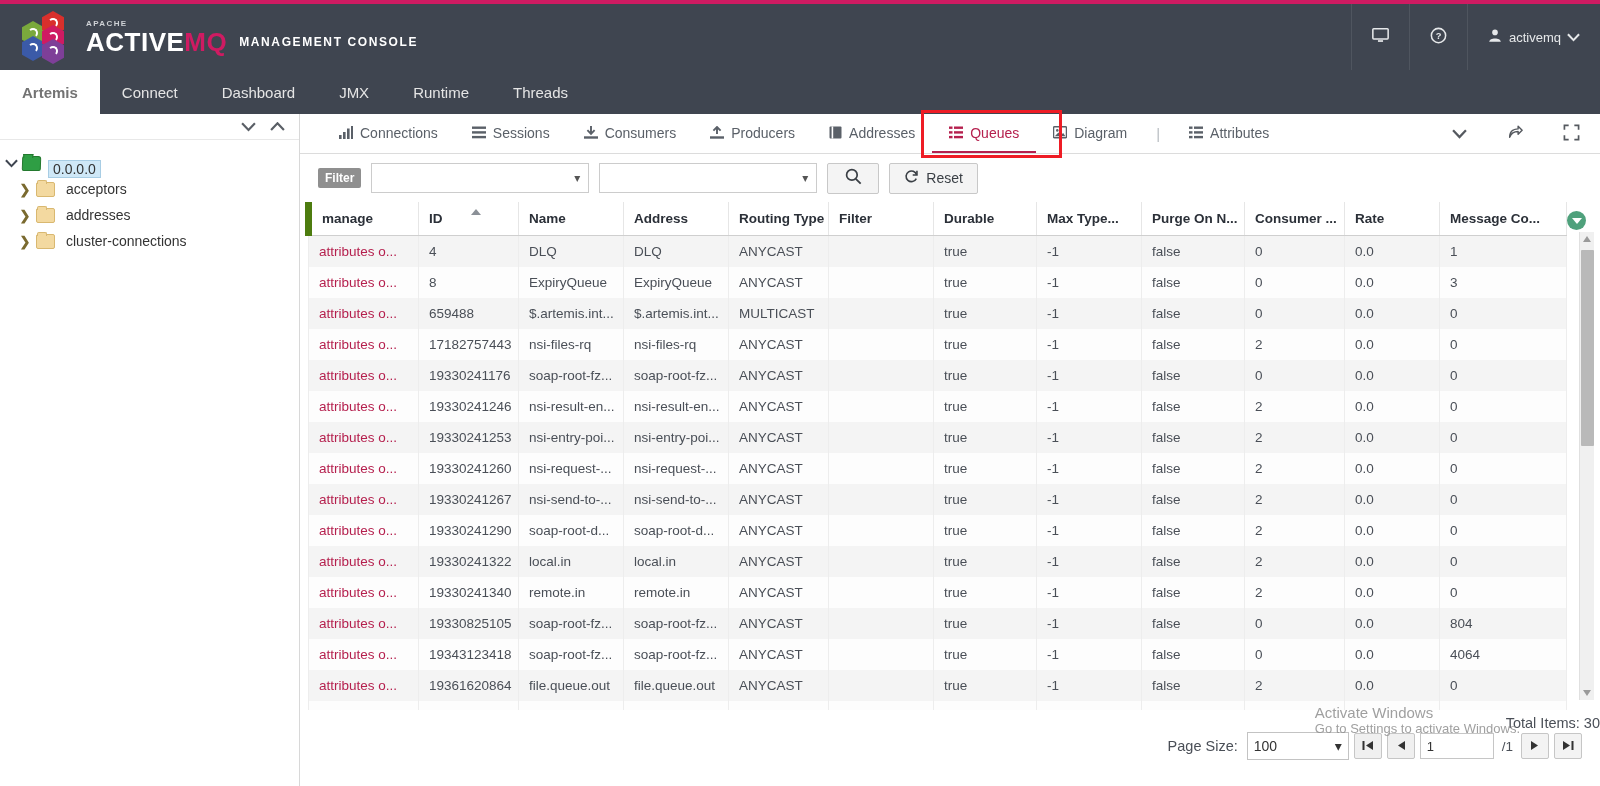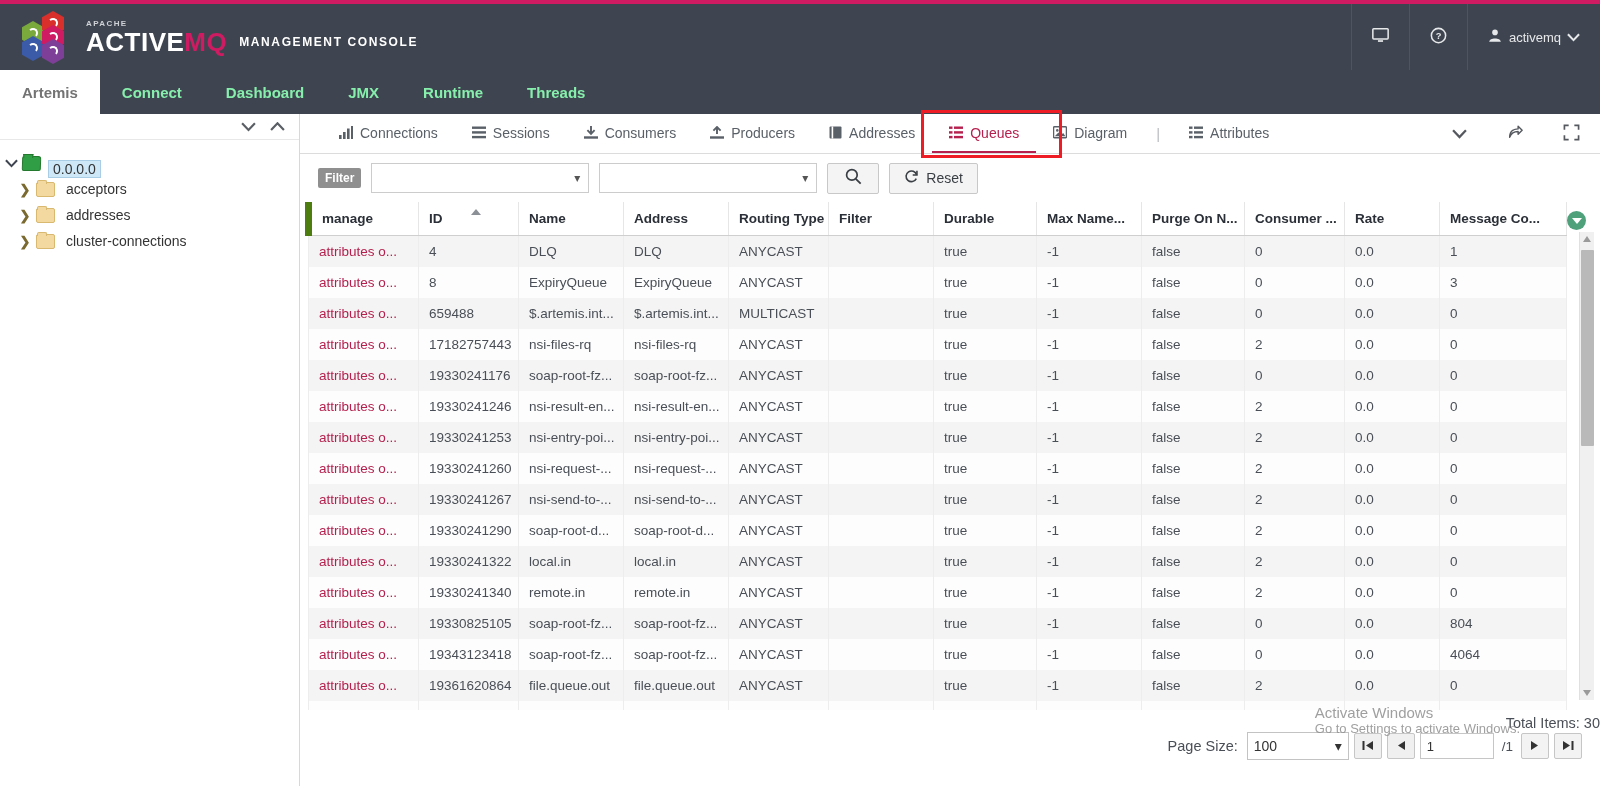--- a/index.html
+++ b/index.html
@@ -50,21 +50,21 @@
     padding:0 20px; color:#e6e8ea; font-size:13px;
     border-left:1px solid #4f555f; cursor:pointer;
   }
   .mast-btn svg { fill:#e6e8ea; }
   .user-name { margin:0 6px 0 7px; font-size:13px; }
 
   
   .mainnav { height:44px; background:#3f4550; display:flex; align-items:stretch; }
   .mainnav .item {
     display:flex; align-items:center; padding:0 22px;
-    color:#86efac; font-size:15px; cursor:pointer;font-weight:bold;
+    color:#e5e5e5; font-size:15px; cursor:pointer;
   }
   .mainnav .item.active { background:#ffffff; color:#737373; font-weight:bold; }
 
   
   .body { display:flex; height:672px; }
 
   .sidebar {
     width:300px; background:#ffffff;
     border-right:1px solid #d8d8d8;
     position:relative;
@@ -515,21 +515,21 @@
           </colgroup>
         <thead>
           <tr id="hrow">
               <th><span>manage</span></th>
               <th><span>ID</span><span class="sortarrow"></span></th>
               <th><span>Name</span></th>
               <th><span>Address</span></th>
               <th><span>Routing Type</span></th>
               <th><span>Filter</span></th>
               <th><span>Durable</span></th>
-              <th><span>Max Name...</span></th>
+              <th><span>Max Type...</span></th>
               <th><span>Purge On N...</span></th>
               <th><span>Consumer ...</span></th>
               <th><span>Rate</span></th>
               <th><span>Message Co...</span></th>
             </tr>
         </thead>
         <tbody id="brow">
             <tr>
               <td><span class="manage-link">attributes o...</span></td>
               <td>4</td>

